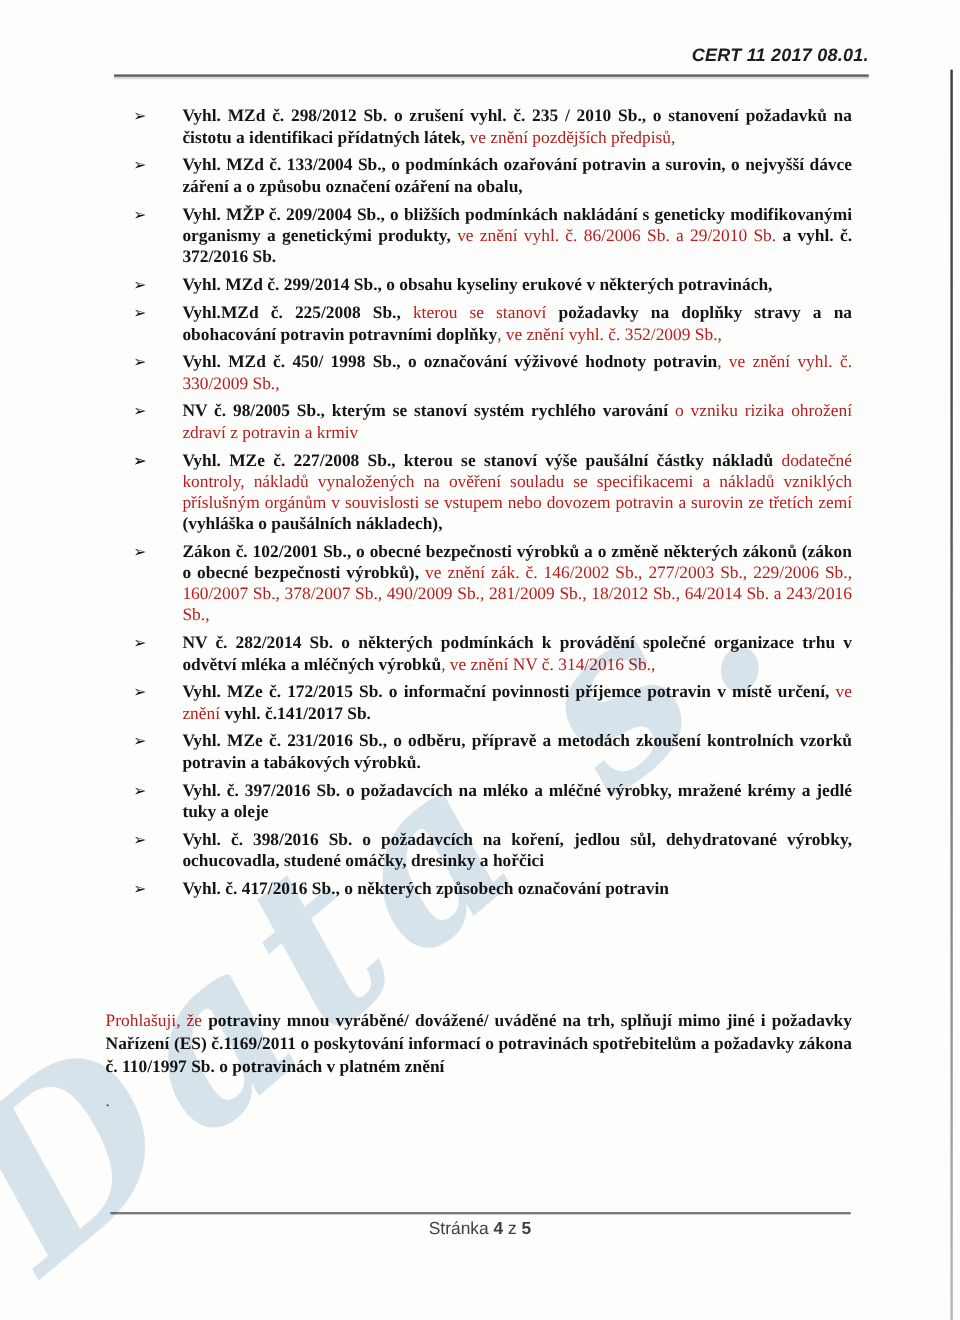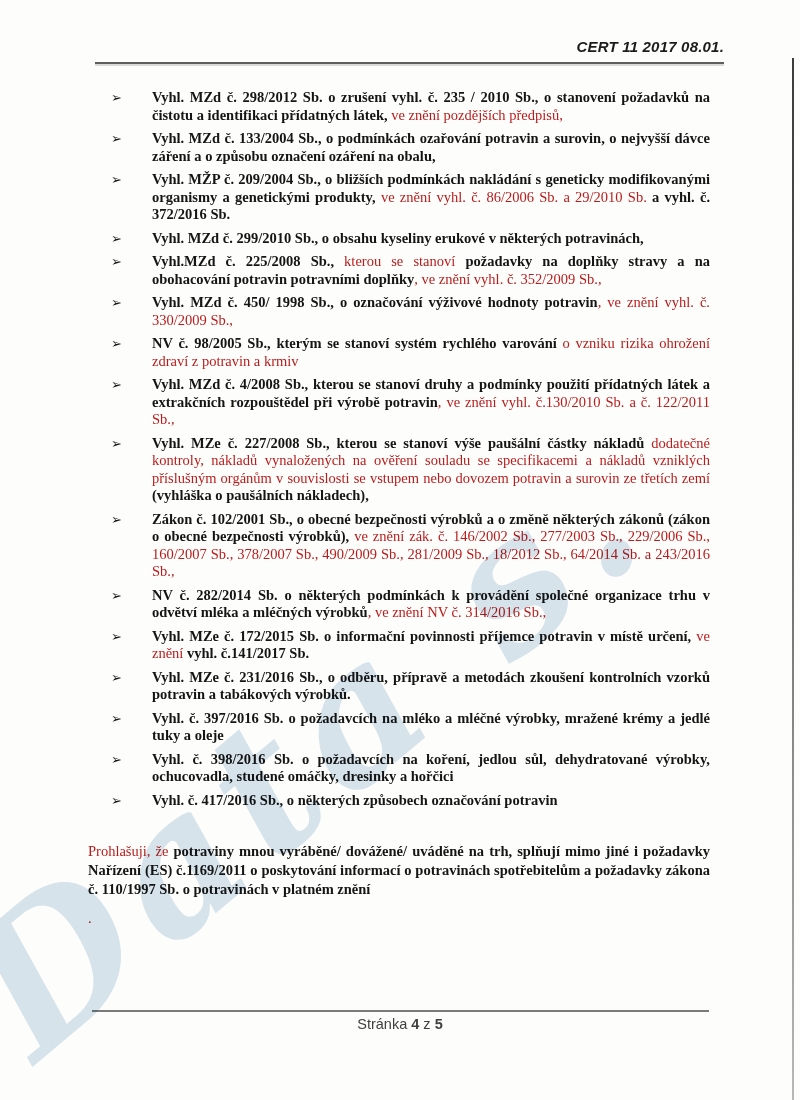--- a/index.html
+++ b/index.html
@@ -81,37 +81,36 @@
       <div class="li">
         <span class="bullet">➢</span>
         <div class="li-text"><span class="b">Vyhl. MZd č. 133/2004 Sb., o podmínkách ozařování potravin a surovin, o nejvyšší dávce záření a o způsobu označení ozáření na obalu,</span></div>
       </div>
       <div class="li">
         <span class="bullet">➢</span>
         <div class="li-text"><span class="b">Vyhl. MŽP č. 209/2004 Sb., o bližších podmínkách nakládání s geneticky modifikovanými organismy a genetickými produkty,</span><span class="r"> ve znění vyhl. č. 86/2006 Sb. a 29/2010 Sb. </span><span class="b">a vyhl. č. 372/2016 Sb.</span></div>
       </div>
       <div class="li">
         <span class="bullet">➢</span>
-        <div class="li-text"><span class="b">Vyhl. MZd č. 299/2010 Sb., o obsahu kyseliny erukové v některých potravinách,</span></div>
+        <div class="li-text"><span class="b">Vyhl. MZd č. 299/2014 Sb., o obsahu kyseliny erukové v některých potravinách,</span></div>
       </div>
       <div class="li">
         <span class="bullet">➢</span>
         <div class="li-text"><span class="b">Vyhl.MZd č. 225/2008 Sb.,</span><span class="r"> kterou se stanoví </span><span class="b">požadavky na doplňky stravy a na obohacování potravin potravními doplňky</span><span class="r">, ve znění vyhl. č. 352/2009 Sb.,</span></div>
       </div>
       <div class="li">
         <span class="bullet">➢</span>
         <div class="li-text"><span class="b">Vyhl. MZd č. 450/ 1998 Sb., o označování výživové hodnoty potravin</span><span class="r">, ve znění vyhl. č. 330/2009 Sb.,</span></div>
       </div>
       <div class="li">
         <span class="bullet">➢</span>
         <div class="li-text"><span class="b">NV č. 98/2005 Sb., kterým se stanoví systém rychlého varování</span><span class="r"> o vzniku rizika ohrožení zdraví z potravin a krmiv</span></div>
       </div>
       <div class="li">
         <span class="bullet">➢</span>
-        <div class="li-text"><span class="b">Vyhl. MZd č. 4/2008 Sb., kterou se stanoví druhy a podmínky použití přídatných látek a extrakčních rozpouštědel při výrobě potravin</span><span class="r">, ve znění vyhl. č.130/2010 Sb. a č. 122/2011 Sb.,</span></div>
       </div>
       <div class="li">
         <span class="bullet">➢</span>
         <div class="li-text"><span class="b">Vyhl. MZe č. 227/2008 Sb., kterou se stanoví výše paušální částky nákladů</span><span class="r"> dodatečné kontroly, nákladů vynaložených na ověření souladu se specifikacemi a nákladů vzniklých příslušným orgánům v souvislosti se vstupem nebo dovozem potravin a surovin ze třetích zemí </span><span class="b">(vyhláška o paušálních nákladech),</span></div>
       </div>
       <div class="li">
         <span class="bullet">➢</span>
         <div class="li-text"><span class="b">Zákon č. 102/2001 Sb., o obecné bezpečnosti výrobků a o změně některých zákonů (zákon o obecné bezpečnosti výrobků),</span><span class="r"> ve znění zák. č. 146/2002 Sb., 277/2003 Sb., 229/2006 Sb., 160/2007 Sb., 378/2007 Sb., 490/2009 Sb., 281/2009 Sb., 18/2012 Sb., 64/2014 Sb. a 243/2016 Sb.,</span></div>
       </div>
       <div class="li">

